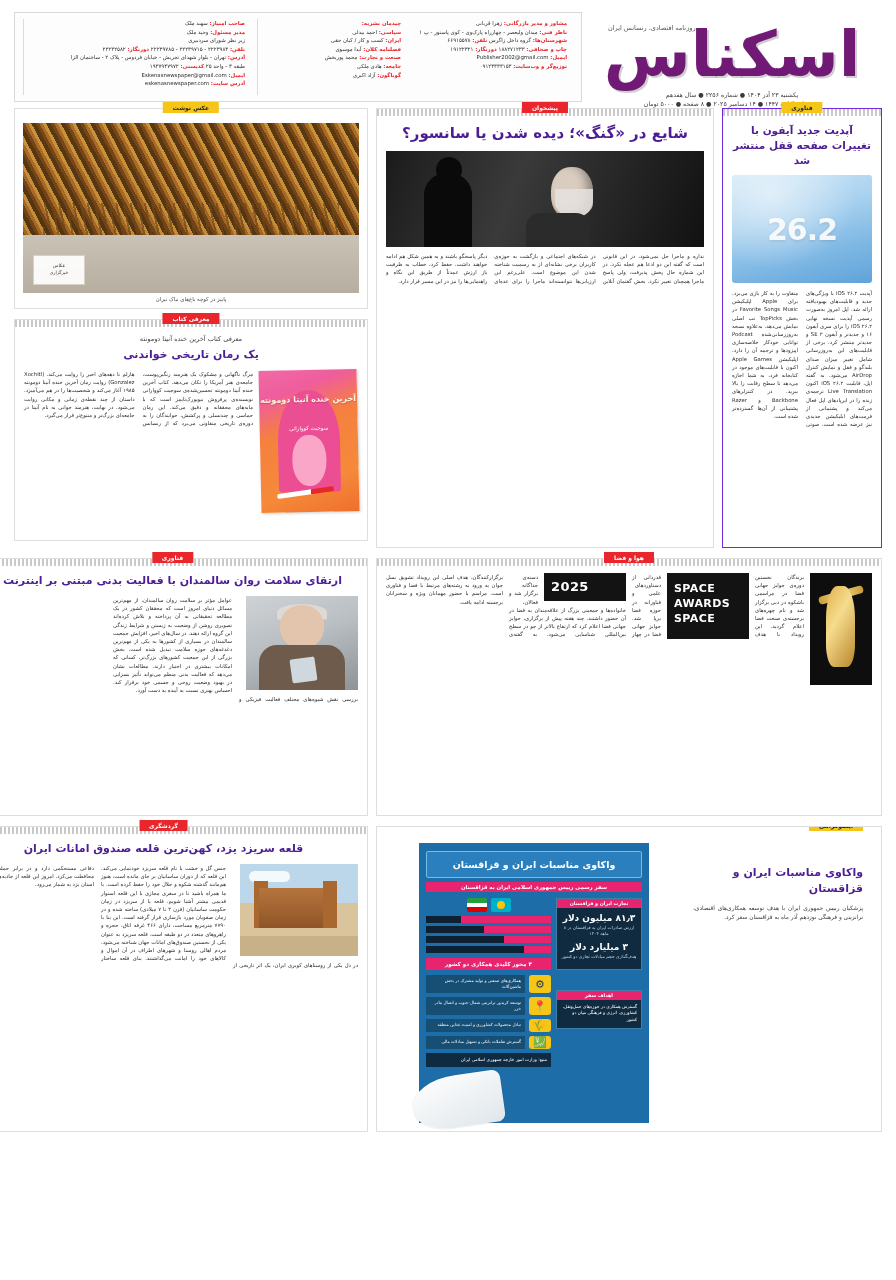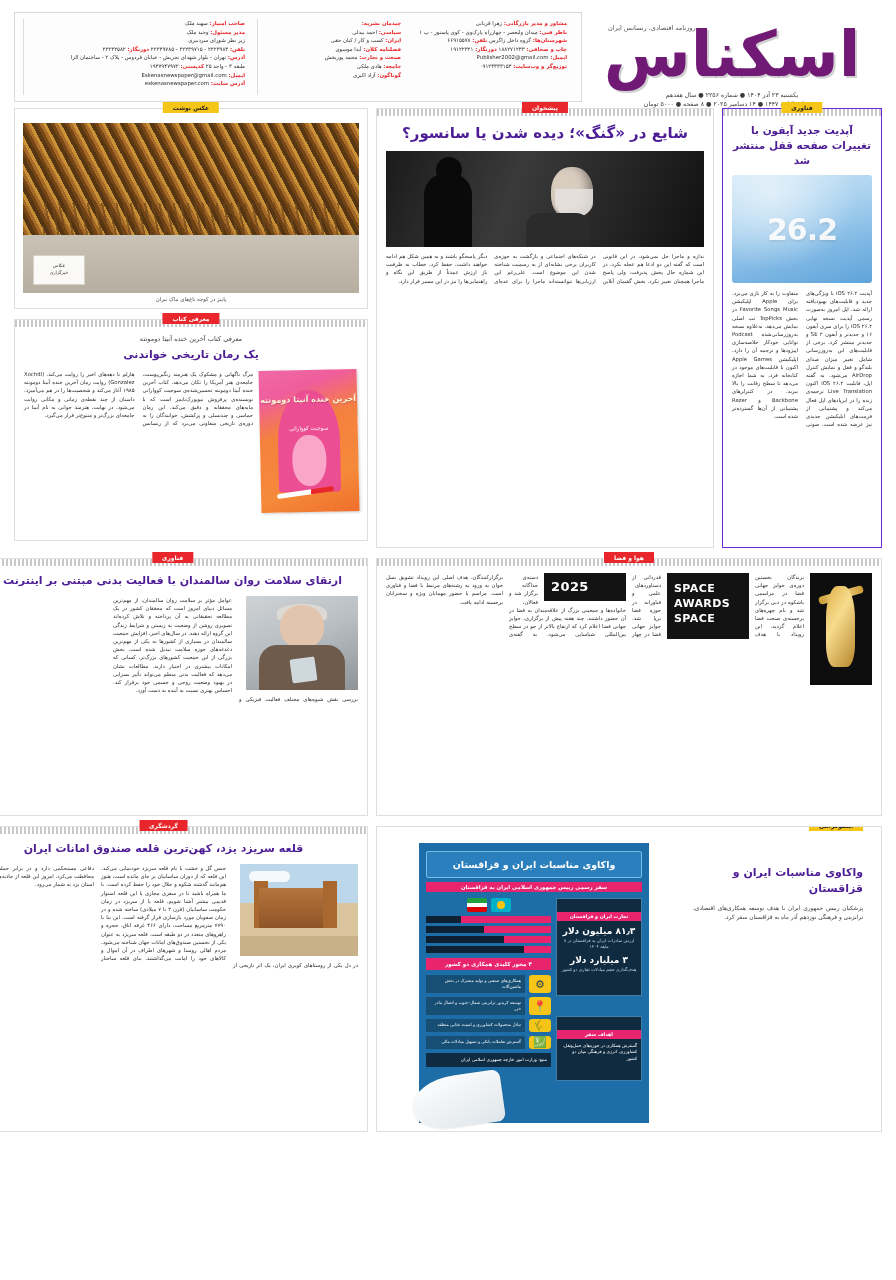--- a/index.html
+++ b/index.html
@@ -339,21 +339,21 @@
   }
   .ig-sub {
     background:#e8246e; color:#fff; font-size:5.4px; text-align:center;
     padding: 2px 4px; margin-top: 4px; font-weight:bold;
   }
   .ig-body { display:flex; gap: 5px; margin-top: 6px; }
   .ig-left { flex: 0 0 86px; }
   .ig-right { flex: 1; }
   .ig-panel {
     background: #102b40; border: 1px solid #3f7fa8;
-    padding: 18px 4px; margin-bottom: 20px;
+    padding: 5px 4px; margin-bottom: 20px;
   }
   .ig-panel .ph {
     background:#e8246e; font-size: 4.8px; text-align:center; padding: 2px;
     margin: -5px -4px 4px -4px; font-weight: bold;
   }
   .ig-num { font-size: 9px; font-weight: bold; text-align:center; line-height: 13px; }
   .ig-numlbl { font-size: 4.4px; text-align:center; color:#b9d6e8; line-height:6px; margin-bottom:4px;}
   .ig-flags { display:flex; justify-content:center; gap: 4px; margin-bottom: 4px; }
   .flag { width: 20px; height: 14px; border-radius: 2px; position: relative; overflow:hidden; }
   .flag.kz { background: #00afca; }

